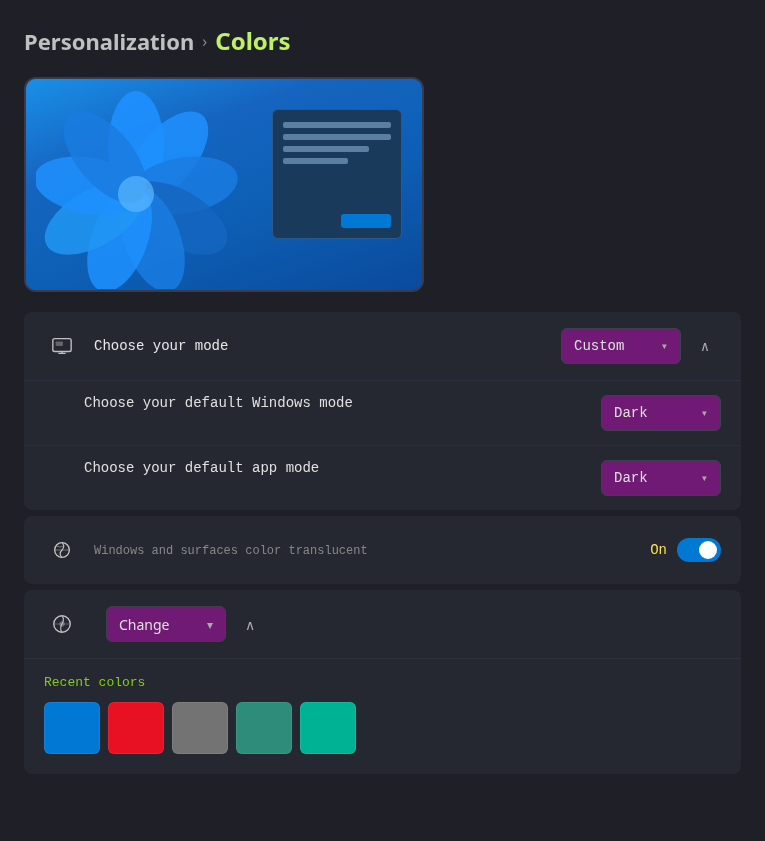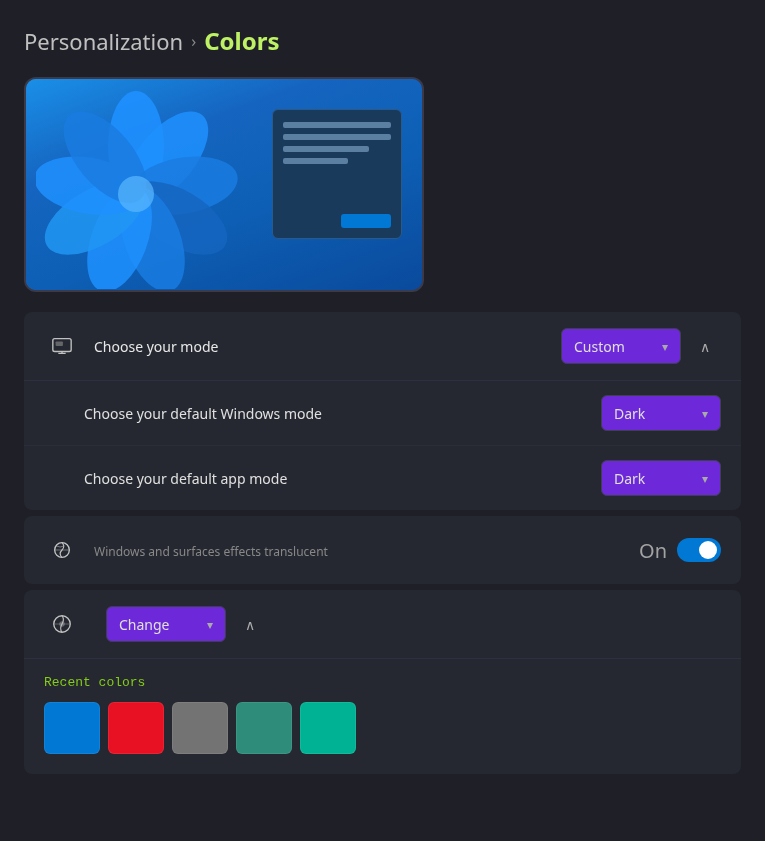--- a/index.html
+++ b/index.html
@@ -16,21 +16,21 @@
     .breadcrumb {
       display: flex;
       align-items: center;
       gap: 8px;
       margin-bottom: 20px;
     }
 
     .breadcrumb-personalization {
       font-size: 22px;
       color: #c0c0c0;
-      font-weight: 400;
+      font-weight: 700;
       text-align: center;
     }
 
     .breadcrumb-chevron {
       font-size: 16px;
       color: #888;
     }
 
     .breadcrumb-colors {
       font-size: 24px;
@@ -107,20 +107,21 @@
       margin-bottom: 6px;
       overflow: hidden;
     }
 
     .settings-row {
       display: flex;
       align-items: center;
       padding: 16px 20px;
       min-height: 64px;
       border-bottom: 1px solid #2e3040;
+      font-family: Liberation Mono, monospace;
     }
 
     .settings-row:last-child {
       border-bottom: none;
     }
 
     .settings-icon {
       width: 36px;
       height: 36px;
       display: flex;
@@ -152,21 +153,21 @@
       display: flex;
       align-items: center;
       gap: 8px;
       margin-left: 12px;
     }
 
     
     .dropdown {
       display: flex;
       align-items: center;
-      background: #6d28d9;
+      background: #701a75;
       border: 1px solid #3e4050;
       border-radius: 6px;
       padding: 6px 12px;
       gap: 10px;
       cursor: pointer;
       min-width: 120px;
       height: 36px;
     }
 
     .dropdown-label {
@@ -188,45 +189,45 @@
       align-items: center;
       justify-content: center;
       border-radius: 4px;
       cursor: pointer;
       color: #aaa;
       font-size: 14px;
     }
 
     .sub-row {
       display: flex;
-      align-items: center;
       padding: 14px 20px 14px 60px;
       border-bottom: 1px solid #2a2d3a;
+      font-family: Liberation Mono, monospace;
     }
 
     .sub-row:last-child {
       border-bottom: none;
     }
 
     .sub-row-title {
       flex: 1;
       font-size: 14px;
       color: #e0e0e0;
     }
 
     
     .toggle-container {
       display: flex;
       align-items: center;
       gap: 10px;
     }
 
     .toggle-label {
-      font-size: 20px;
-      color: #a3a3a3;
+      font-size: 14px;
+      color: #fde047;
     }
 
     .toggle-track {
       width: 44px;
       height: 24px;
       background: #0078d4;
       border-radius: 12px;
       position: relative;
       cursor: pointer;
     }
@@ -356,21 +357,21 @@
   <div class="settings-row">
     <div class="settings-icon">
       <svg width="22" height="22" viewBox="0 0 24 24" fill="none" xmlns="http://www.w3.org/2000/svg">
         <circle cx="12" cy="12" r="8" stroke="#c0c0c0" stroke-width="1.5" fill="none"></circle>
         <path d="M12 4 Q16 8 12 12 Q8 16 12 20" stroke="#c0c0c0" stroke-width="1.2" fill="none"></path>
         <path d="M4 12 h16" stroke="#c0c0c0" stroke-width="1.2" opacity="0.5"></path>
         <path d="M5.5 7.5 Q10 10 14.5 7.5" stroke="#c0c0c0" stroke-width="1" fill="none" opacity="0.6"></path>
       </svg>
     </div>
     <div class="settings-text">
-      <div class="settings-subtitle">Windows and surfaces effects translucent</div>
+      <div class="settings-subtitle">Windows and surfaces color translucent</div>
     </div>
     <div class="settings-control toggle-container">
       <span class="toggle-label">On</span>
       <div class="toggle-track">
         <div class="toggle-thumb"></div>
       </div>
     </div>
   </div>
 </div>
 

